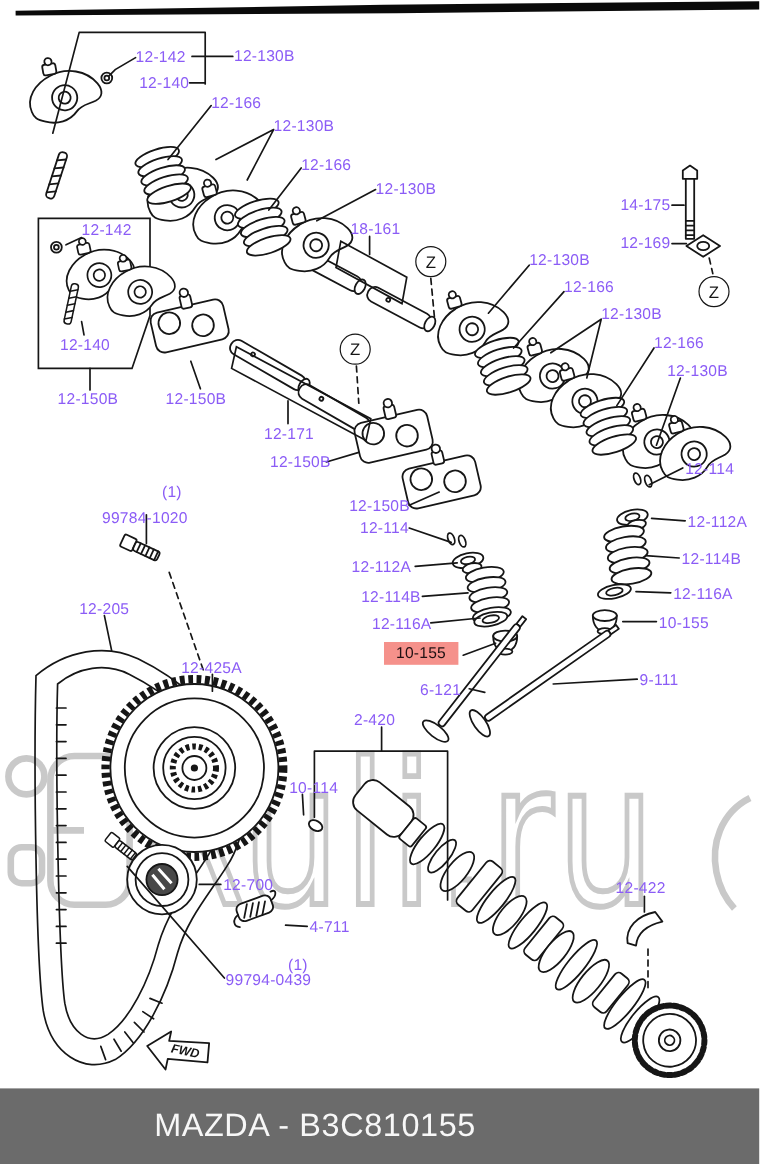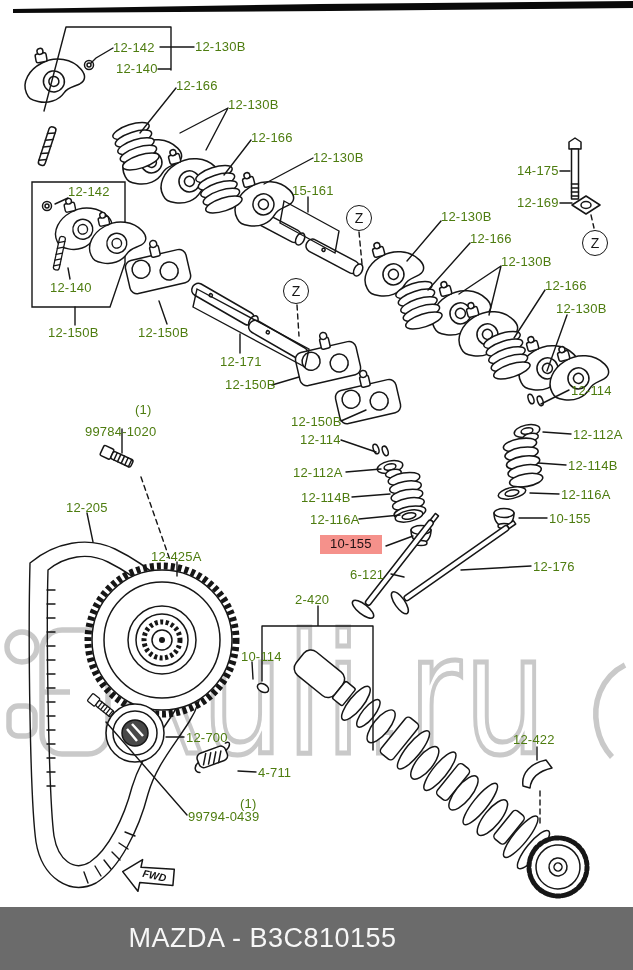--- a/index.html
+++ b/index.html
@@ -1,19 +1,19 @@
 <!DOCTYPE html>
 <html><head>
 <meta charset="utf-8">
 <style>
   html,body{margin:0;padding:0;background:#fff;}
   .stage{position:relative;width:633px;height:970px;background:#ffffff;overflow:hidden;
          font-family:"Liberation Sans",sans-serif;}
   .stage svg.diagram{position:absolute;left:0;top:0;z-index:1;}
-  .co{position:absolute;z-index:3;font-size:13px;line-height:14px;color:#4d7c0f;
+  .co{position:absolute;z-index:3;font-size:13px;line-height:14px;color:#8b5cf6;
       white-space:nowrap;letter-spacing:.2px;}
   .co.hl{background:#f5918b;color:#201113;padding:2px 10px 3px 10px;}
   .zmark{position:absolute;z-index:3;width:24px;height:24px;border:1.7px solid #161616;
          border-radius:50%;display:flex;align-items:center;justify-content:center;
          font-size:14px;color:#161616;background:#fff;}
   .footer{position:absolute;left:0;top:907px;width:633px;height:63px;background:#6b6b6b;
           z-index:4;display:flex;align-items:center;justify-content:center;}
   .footer-inner{display:flex;gap:26px;transform:translateX(-54px);}
   .footer-inner span{font-size:27px;color:#f7f7f7;letter-spacing:.5px;}
   
@@ -305,21 +305,21 @@
     </g>
   </svg>
 
   <div class="co" style="left:113px;top:41px">12-142</div>
   <div class="co" style="left:195px;top:40px">12-130B</div>
   <div class="co" style="left:116px;top:62px">12-140</div>
   <div class="co" style="left:176px;top:79px">12-166</div>
   <div class="co" style="left:228px;top:98px">12-130B</div>
   <div class="co" style="left:251px;top:131px">12-166</div>
   <div class="co" style="left:313px;top:151px">12-130B</div>
-  <div class="co" style="left:292px;top:184px">15-161</div>
+  <div class="co" style="left:292px;top:184px">18-161</div>
   <div class="co" style="left:517px;top:164px">14-175</div>
   <div class="co" style="left:517px;top:196px">12-169</div>
   <div class="co" style="left:441px;top:210px">12-130B</div>
   <div class="co" style="left:470px;top:232px">12-166</div>
   <div class="co" style="left:501px;top:255px">12-130B</div>
   <div class="co" style="left:545px;top:279px">12-166</div>
   <div class="co" style="left:556px;top:302px">12-130B</div>
   <div class="co" style="left:68px;top:185px">12-142</div>
   <div class="co" style="left:50px;top:281px">12-140</div>
   <div class="co" style="left:48px;top:326px">12-150B</div>
@@ -331,21 +331,21 @@
   <div class="co" style="left:293px;top:466px">12-112A</div>
   <div class="co" style="left:301px;top:491px">12-114B</div>
   <div class="co" style="left:310px;top:513px">12-116A</div>
   <div class="co hl" style="left:320px;top:535px">10-155</div>
   <div class="co" style="left:350px;top:568px">6-121</div>
   <div class="co" style="left:571px;top:384px">12-114</div>
   <div class="co" style="left:573px;top:428px">12-112A</div>
   <div class="co" style="left:568px;top:459px">12-114B</div>
   <div class="co" style="left:561px;top:488px">12-116A</div>
   <div class="co" style="left:549px;top:512px">10-155</div>
-  <div class="co" style="left:533px;top:560px">12-176</div>
+  <div class="co" style="left:533px;top:560px">9-111</div>
   <div class="co" style="left:135px;top:403px">(1)</div>
   <div class="co" style="left:85px;top:425px">99784-1020</div>
   <div class="co" style="left:66px;top:501px">12-205</div>
   <div class="co" style="left:151px;top:550px">12-425A</div>
   <div class="co" style="left:295px;top:593px">2-420</div>
   <div class="co" style="left:241px;top:650px">10-114</div>
   <div class="co" style="left:186px;top:731px">12-700</div>
   <div class="co" style="left:258px;top:766px">4-711</div>
   <div class="co" style="left:240px;top:797px">(1)</div>
   <div class="co" style="left:188px;top:810px">99794-0439</div>

